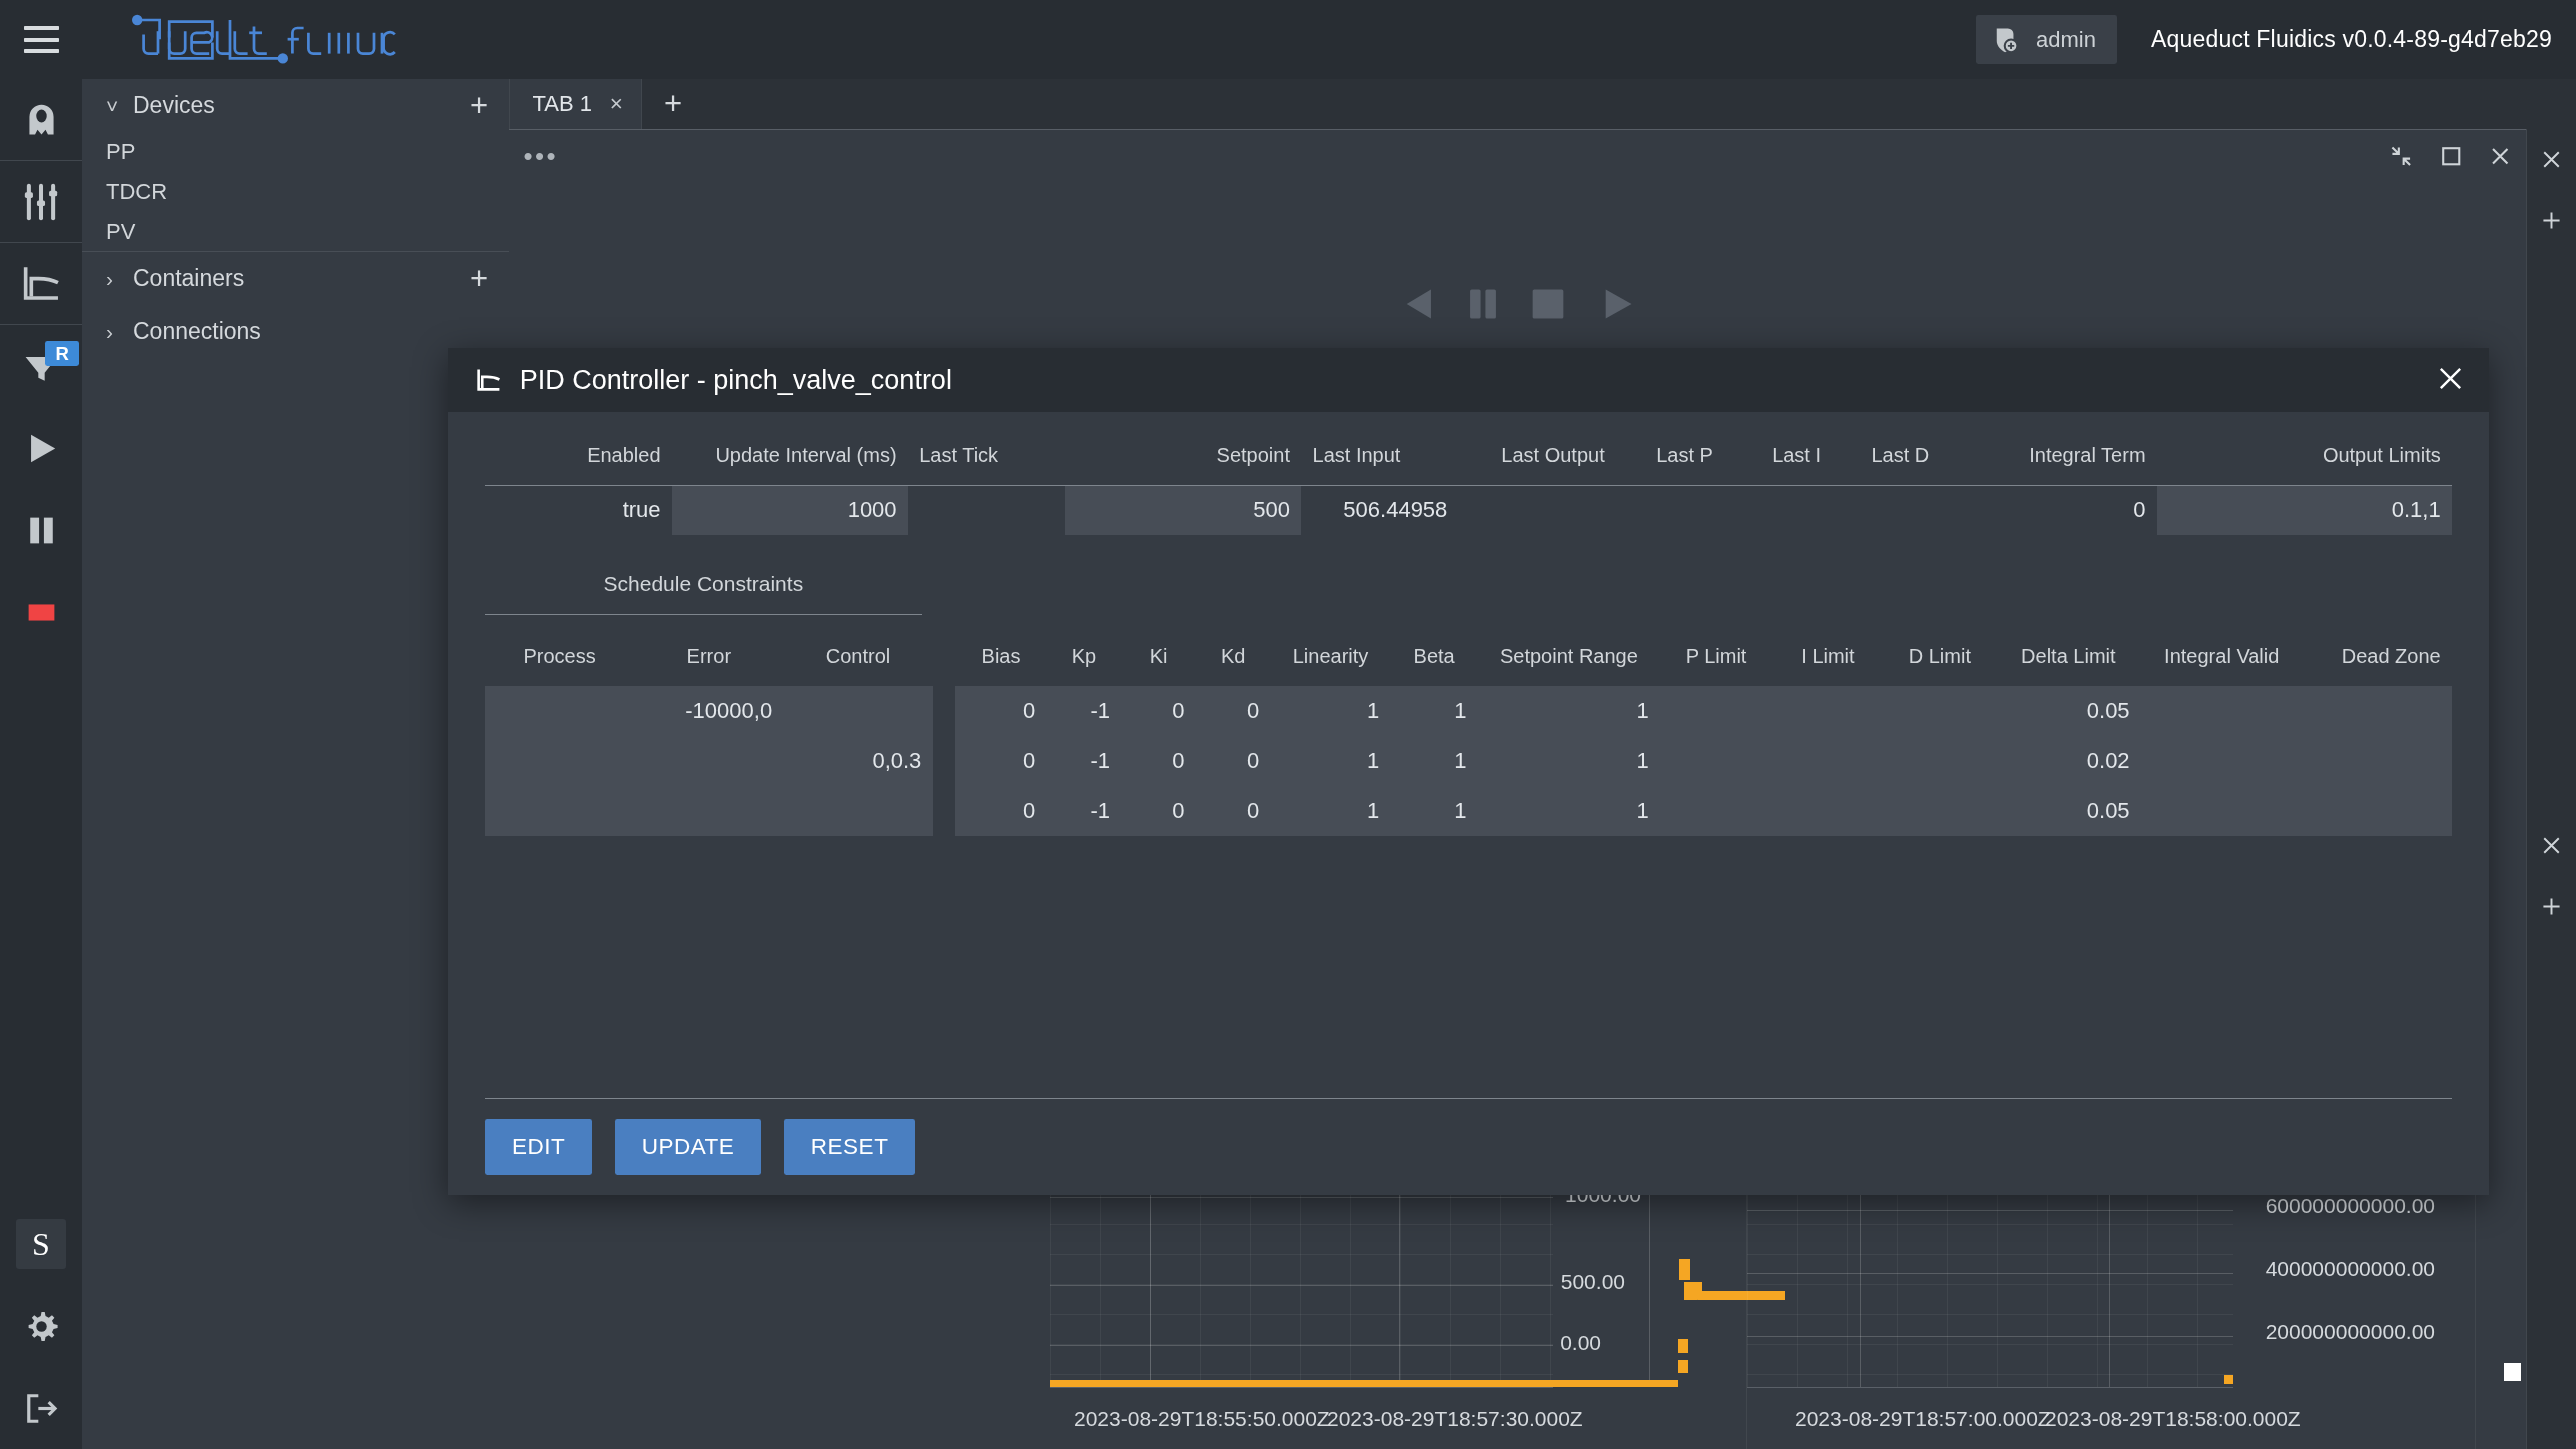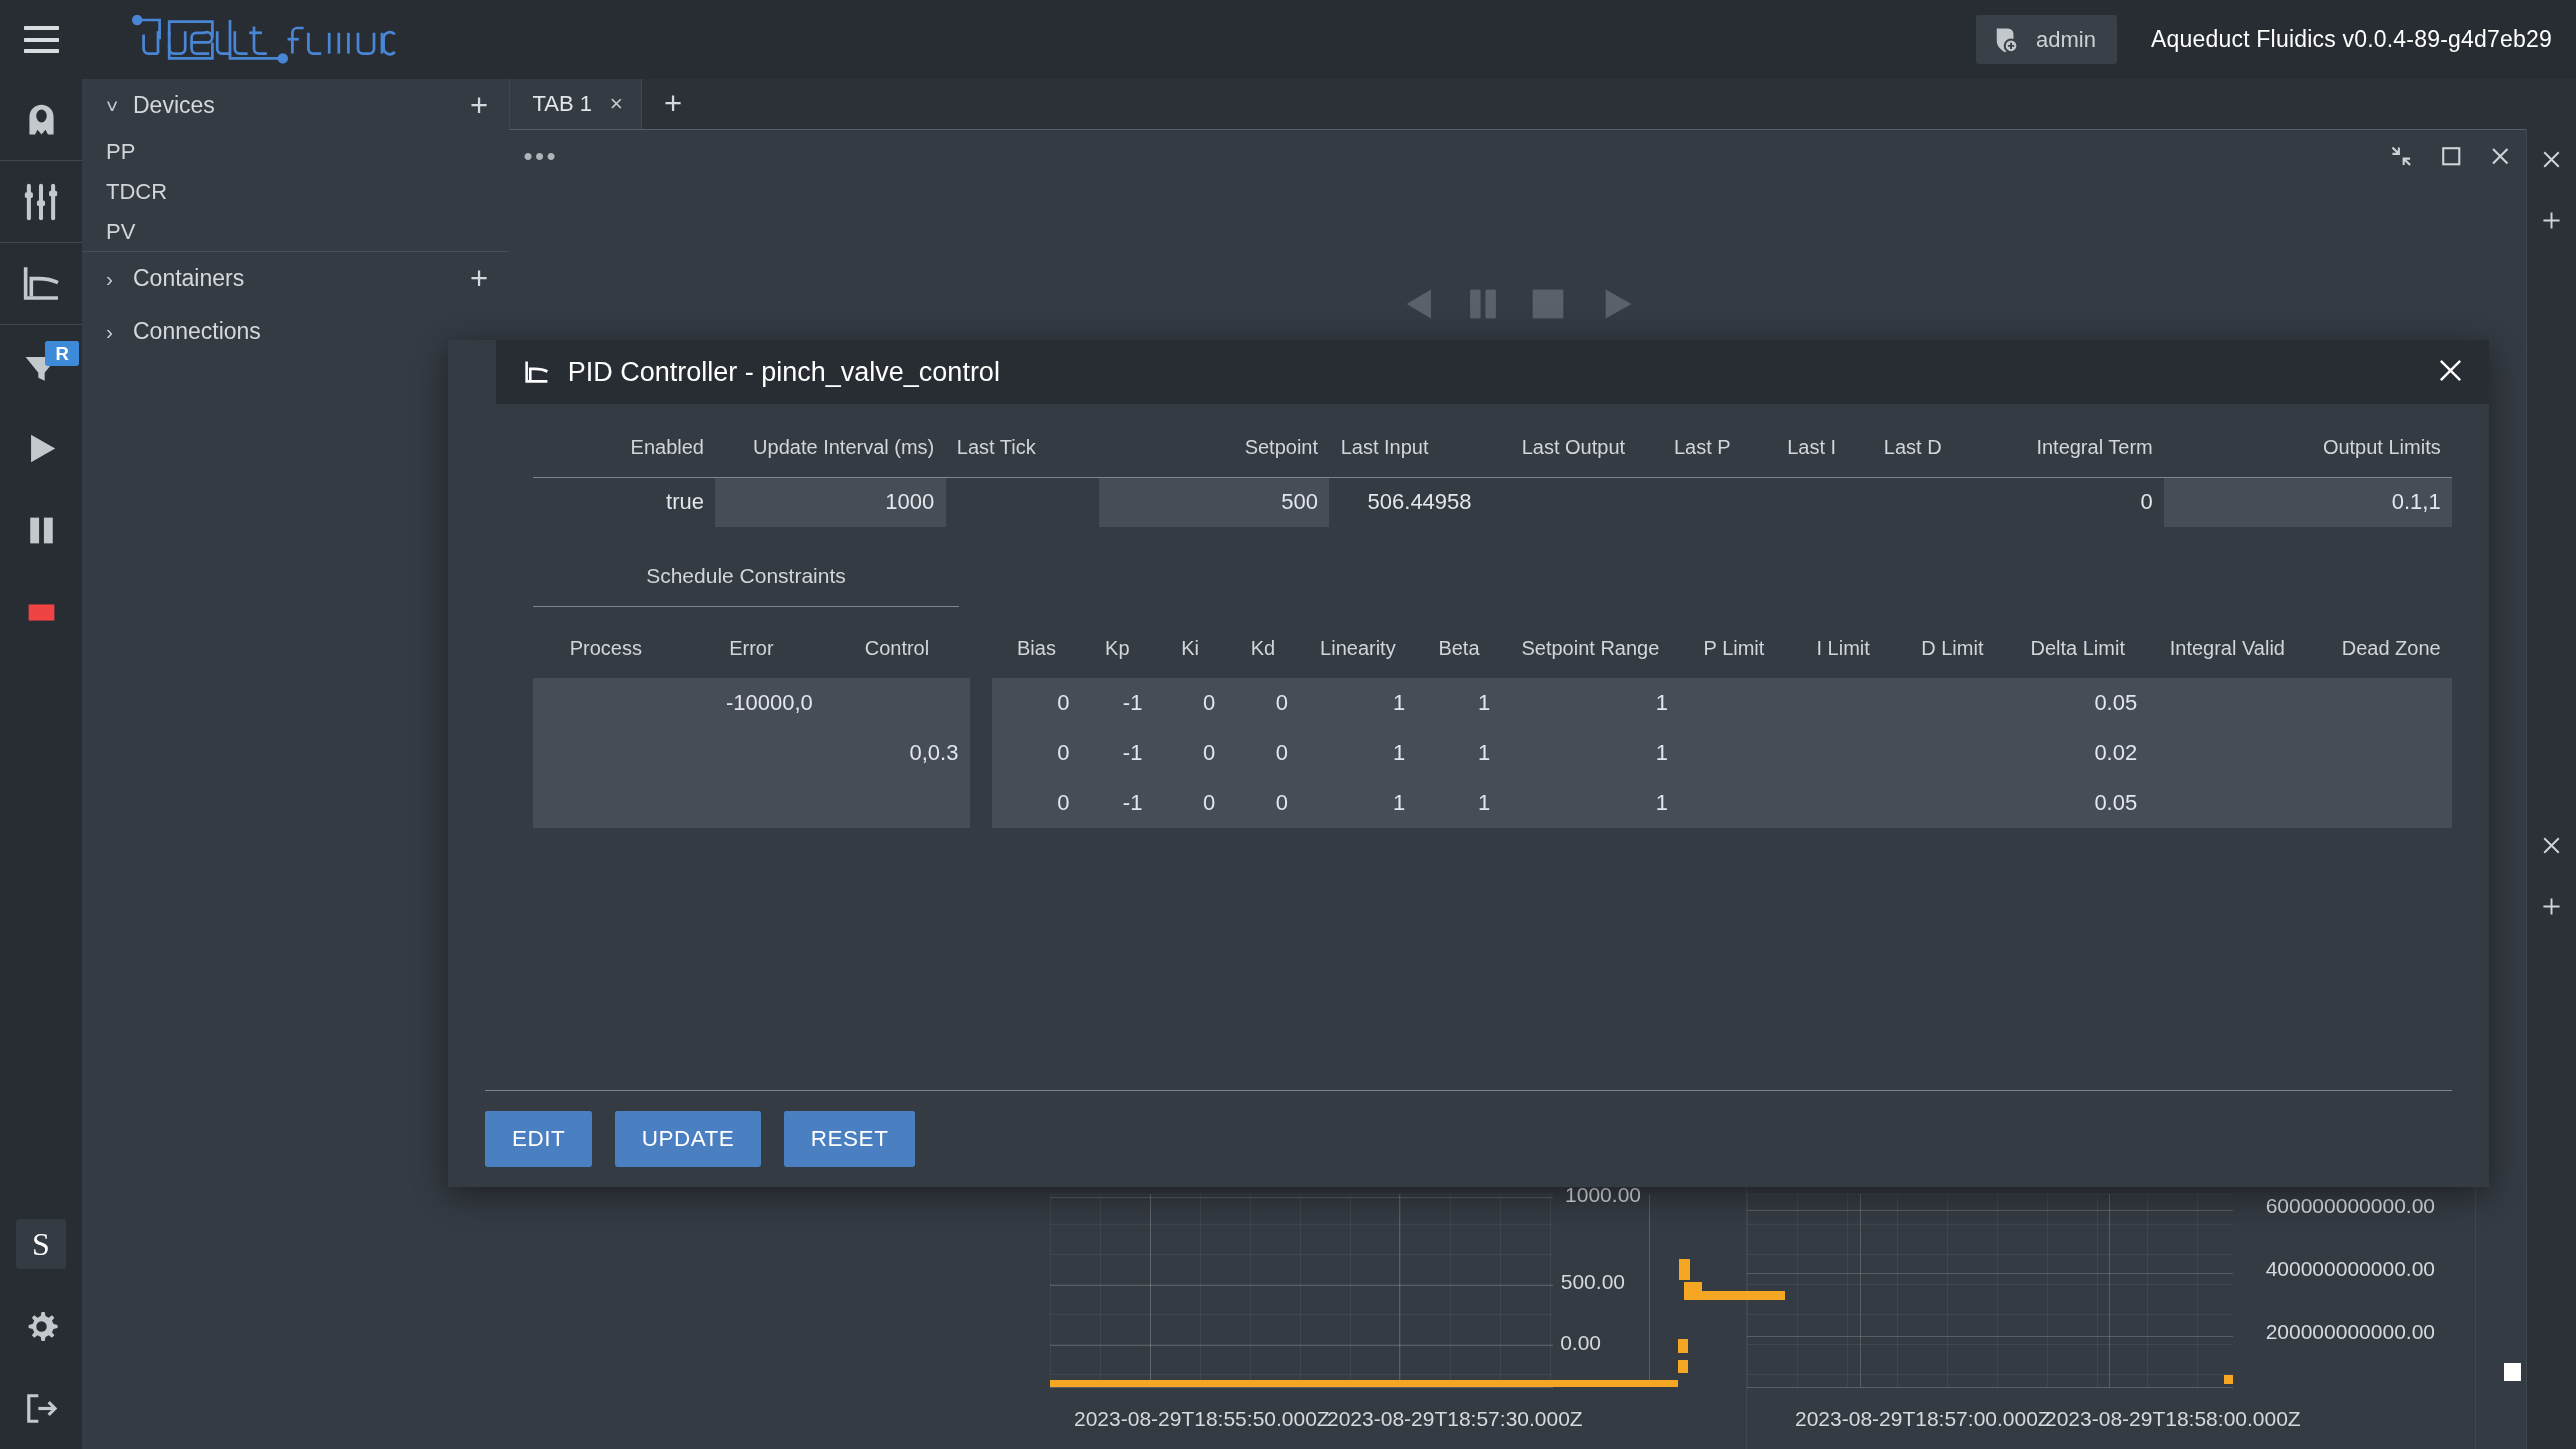--- a/index.html
+++ b/index.html
@@ -127,22 +127,22 @@
           background-size: 50px 30px;
           border-bottom: 0.8px solid #5a6068; }
   .major-h { position: absolute; left: 0; right: 0; height: 0.8px; background: rgba(255,255,255,.18); }
   .major-v { position: absolute; top: 0; bottom: 0; width: 0.8px; background: rgba(255,255,255,.18); }
   .ylab { position: absolute; font-size: 21px; color: #d6dade; white-space: nowrap; }
   .xlab { position: absolute; bottom: 17.7px; font-size: 21px; color: #d6dade; white-space: nowrap; }
   .series { position: absolute; background: #f5a623; }
 
   
   .modal {
-    position: absolute; left: 448px; top: 340px; width: 2041px; height: 847px;
-    background: #353b43; box-shadow: 0 8px 32px rgba(0,0,0,.45); padding-left: 48px;
+    position: absolute; left: 448px; top: 348px; width: 2041px; height: 847px;
+    background: #353b43; box-shadow: 0 8px 32px rgba(0,0,0,.45);
   }
   .modal-title {
     height: 64px; background: #282d33; display: flex; align-items: center;
     padding: 0 24px 0 27px;
   }
   .modal-title .mt-ico { margin-right: 17.7px; display: flex; align-items: center; }
   .modal-title .mt-text { font-size: 27px; color: #ffffff; }
   .modal-title .mt-close { margin-left: auto; cursor: pointer; color: #ffffff; }
 
   .modal-body { padding: 0 37px; }

